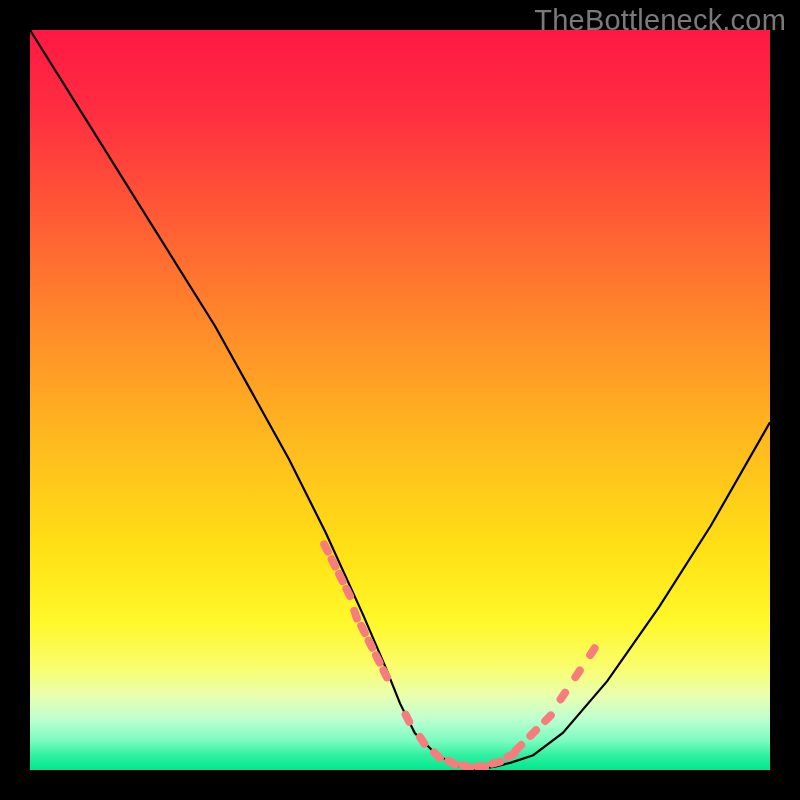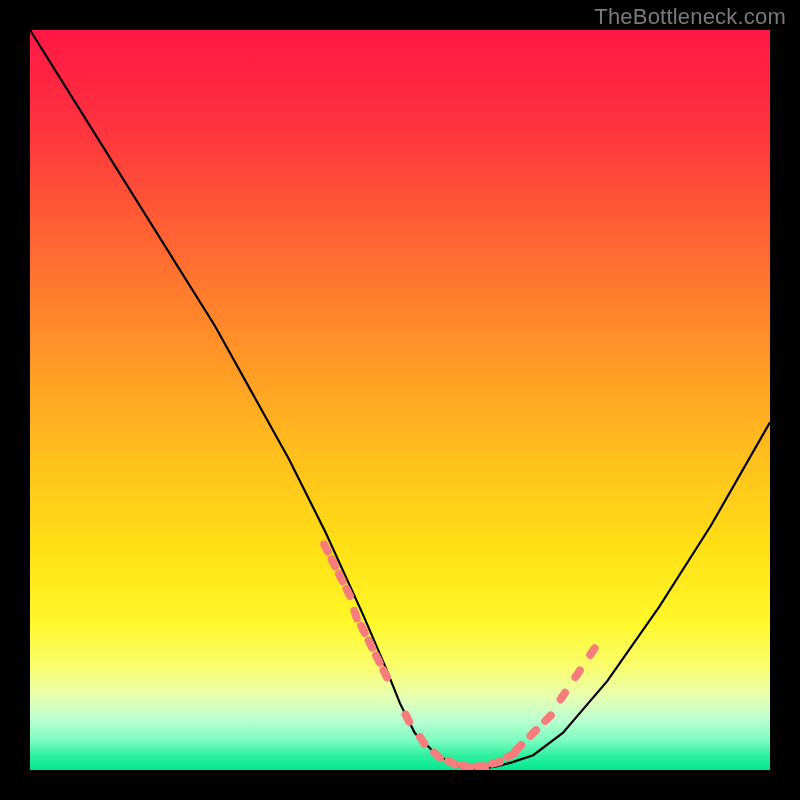--- a/index.html
+++ b/index.html
@@ -15,21 +15,21 @@
     position: relative;
     width: 800px;
     height: 800px;
     background: #000000;
   }
   .watermark {
     position: absolute;
     top: 4px;
     right: 14px;
     color: #7a7a7a;
-    font-size: 22px;
+    font-size: 29px;
     font-weight: 500;
     letter-spacing: 0.2px;
     z-index: 10;
   }
   .plot {
     position: absolute;
     left: 30px;
     top: 30px;
     width: 740px;
     height: 740px;

